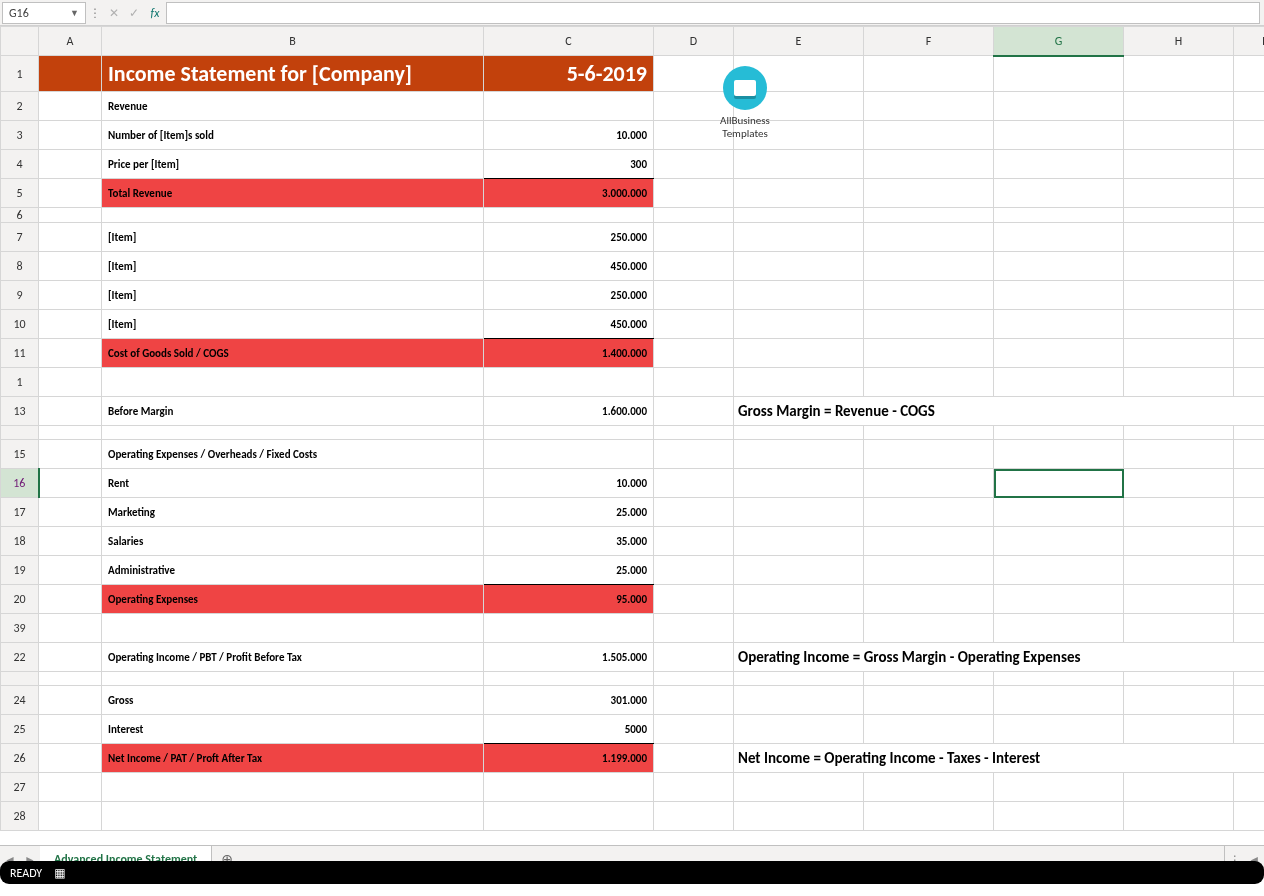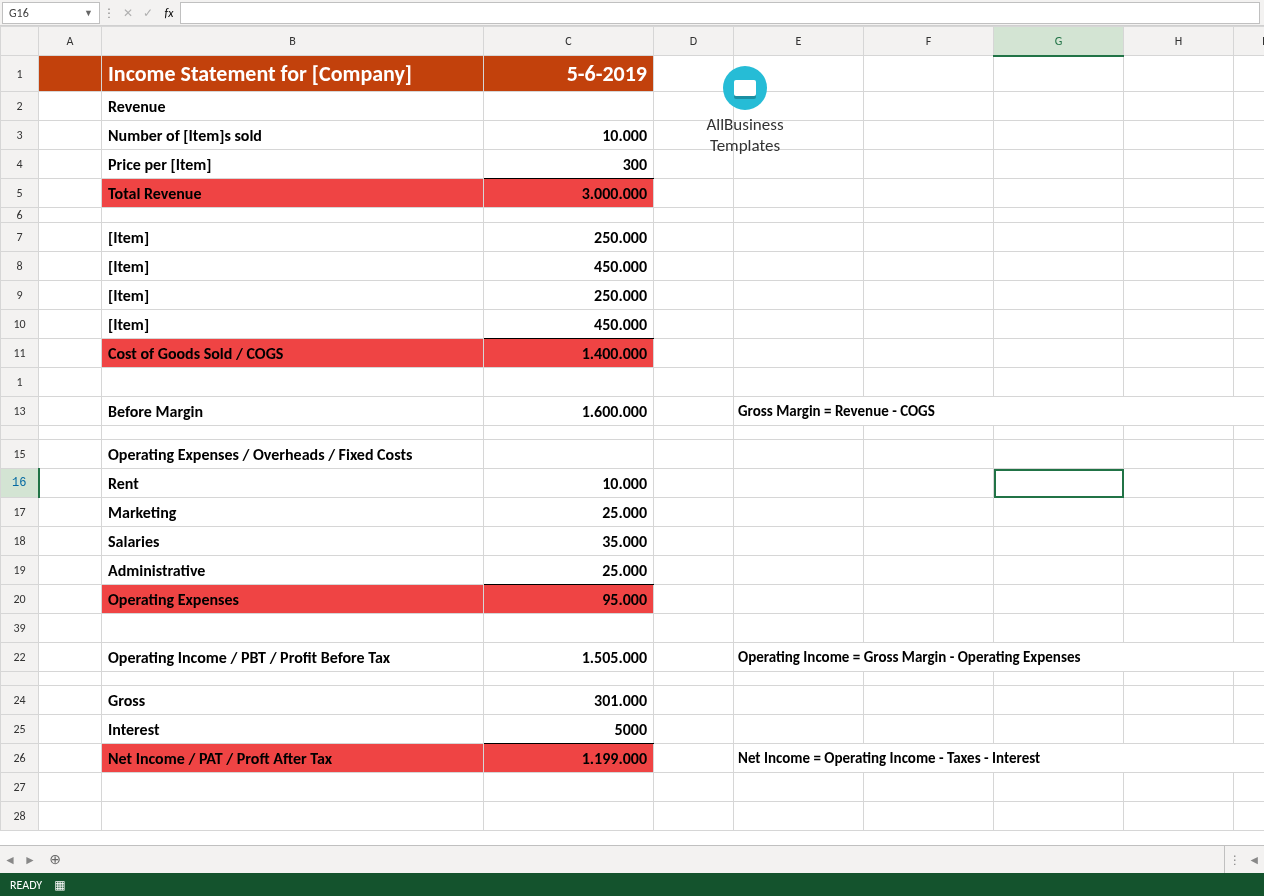--- a/index.html
+++ b/index.html
@@ -17,34 +17,34 @@
   .formula-bar {
     height:26px;
     background:#f3f2f1;
     border-bottom:1px solid #d0d0d0;
     display:flex;
     align-items:center;
     font-size:12px;
     color:#444;
   }
   .name-box {
-    width:98px;
+    width:84px;
     height:22px;
     margin:0 0 0 2px;
     background:#fff;
     border:1px solid #c0c0c0;
     display:flex;
     align-items:center;
     padding:0 6px;
     justify-content:space-between;
   }
   .name-box .dd { color:#666; font-size:9px; }
   .fb-sep { width:18px; text-align:center; color:#888; }
   .fb-btn { width:20px; text-align:center; color:#b0b0b0; cursor:default; }
-  .fb-fx  { width:22px; text-align:center; font-style:italic; color:#000000;}
+  .fb-fx  { width:22px; text-align:center; font-style:italic; color:#0f766e;}
   .fb-input {
     flex:1;
     height:22px;
     background:#fff;
     border:1px solid #c0c0c0;
     margin-right:4px;
   }
   
   .sheet {
     position:absolute;
@@ -71,58 +71,58 @@
     text-align:center;
   }
   .grid thead th.sel { background:#d3e4d3; border-bottom:2px solid #217346; color:#217346; }
   .grid tbody th.rowhdr {
     background:#f3f2f1;
     color:#333;
     font-size:12px;
     text-align:center;
     width:38px;
   }
-  .grid tbody th.rowhdr.sel { background:#d3e4d3; border-right:2px solid #217346; color:#0369a1;font-family:Liberation Mono, monospace;}
+  .grid tbody th.rowhdr.sel { background:#d3e4d3; border-right:2px solid #217346; color:#701a75;}
   .corner { width:38px; background:#f3f2f1; }
   col.cA { width:63px; }
   col.cB { width:382px; }
   col.cC { width:170px; }
   col.cD { width:80px; }
   col.cE { width:130px; }
   col.cF { width:130px; }
   col.cG { width:130px; }
   col.cH { width:110px; }
   col.cI { width:60px; }
 
   .cell {
     padding:0 6px;
     height:100%;
     display:flex;
     align-items:center;
-    font-size:16px;
+    font-size:11px;
     white-space:nowrap;
   }
   .cell.right { justify-content:flex-end; }
   .cell.bold  { font-weight:700; }
   .title-row td { background:#c2410c; }
   .title-row .cell { color:#fff; font-weight:700; font-size:22px; }
   .hl td.shaded { background:#ef4444; }
   .bt  { border-top:1.5px solid #000 !important; }
   .bb  { border-bottom:1.5px solid #000 !important; }
   tr.short td, tr.short th { height:14px; }
   .selected-cell { outline:2px solid #217346; outline-offset:-2px; }
 
   .note { font-size:15px; font-weight:700; white-space:nowrap; padding-left:4px;}
 
   .logo-wrap {
     position:absolute;
     left:700px; top:40px;
     width:90px;
     text-align:center;
-    font-size:17px;
+    font-size:11px;
     color:#333;
     pointer-events:none;
   }
   .logo-circle{
     width:44px;height:44px;border-radius:50%;
     background:#26bcd6;margin:0 auto 4px;
     display:flex;align-items:center;justify-content:center;
   }
   .logo-circle::before{
     content:"";width:22px;height:16px;background:#fff;border-radius:2px;
@@ -150,29 +150,30 @@
     color:#217346;
     font-weight:600;
     border-bottom:2px solid #217346;
   }
   .tab-add { width:30px; display:flex; align-items:center; justify-content:center; color:#666; font-size:14px;}
   .tab-spacer { flex:1; }
   .tab-scroll { width:40px; display:flex; align-items:center; justify-content:space-around; border-left:1px solid #c0c0c0; color:#888;}
   
   .status-bar {
     position:absolute;
-    left:0;right:0;bottom:0;
+    left:0;right:0;bottom:12px;
     height:23px;
-    background:#14532d;
+    background:#000000;
     color:#fff;
     font-size:12px;
     display:flex;
     align-items:center;
     padding:0 10px;
     gap:12px;
+    border-radius:9px;
   }
 </style>
 </head>
 <body>
 
 <div class="formula-bar">
   <div class="name-box">
     <span>G16</span>
     <span class="dd">▼</span>
   </div>
@@ -641,20 +642,23 @@
   <div class="logo-wrap">
     <div class="logo-circle"></div>
     <div style="white-space:pre-line">AllBusiness
 Templates</div>
   </div>
 </div>
 
 <div class="tab-strip">
   <div class="tab-nav">◄</div>
   <div class="tab-nav">►</div>
+  <div class="tab">
+    <span>Advanced Income Statement</span>
+  </div>
   <div class="tab-add">⊕</div>
   <div class="tab-spacer"></div>
   <div class="tab-scroll">
     <span>⋮</span>
     <span>◄</span>
   </div>
 </div>
 
 <div class="status-bar">
   <span>READY</span>

